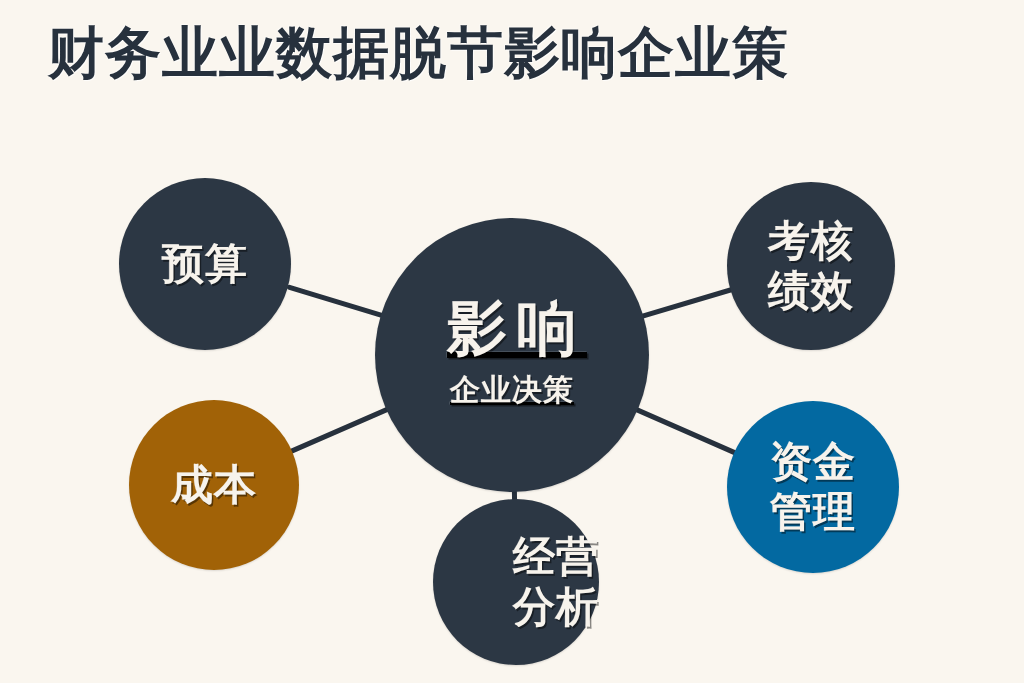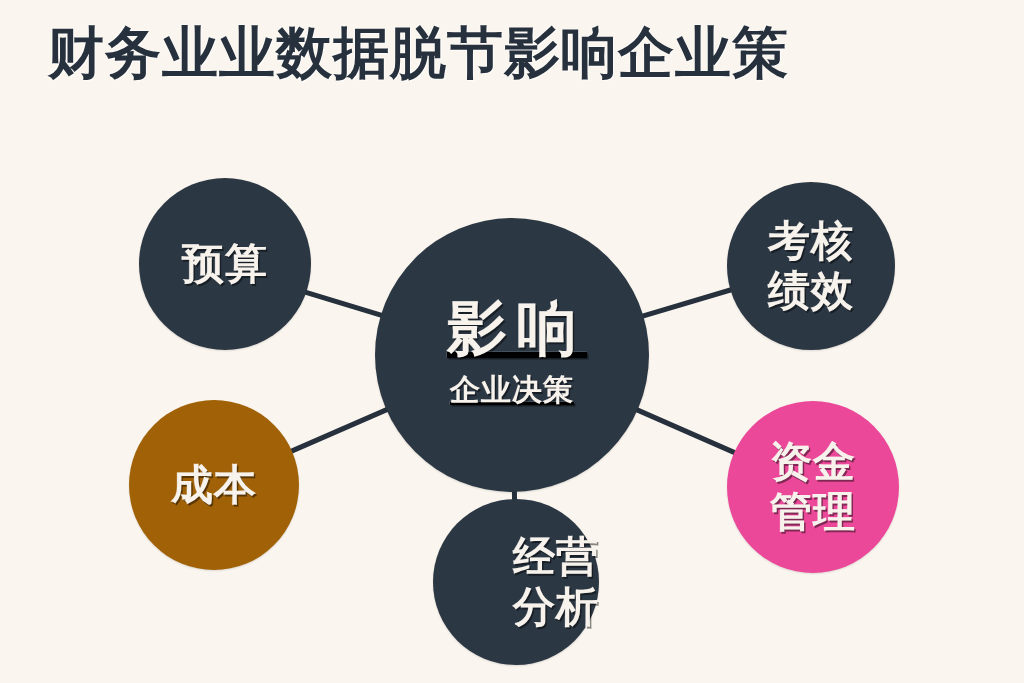--- a/index.html
+++ b/index.html
@@ -121,31 +121,31 @@
       <line x1="391.9279712060686" y1="407.3804152456748" x2="286.40984942534794" y2="453.41181065337173" stroke="#27313d"></line>
       <line x1="631.9708273187467" y1="407.61179138230756" x2="739.735372629773" y2="454.87066175126256" stroke="#27313d"></line>
       <line x1="514.3080117475421" y1="485.97966667301154" x2="514.6433824079332" y2="505.0119516502146" stroke="#27313d"></line>
     </svg>
 
   <div id="nodes-layer">
       <div class="node" id="node-center" style="background: rgb(44, 55, 68); left: 375px; top: 218px; width: 274px; height: 274px; text-decoration: underline;">
         <div class="node-line line-primary">影响</div>
         <div class="node-line line-secondary">企业决策</div>
       </div>
-      <div class="node satellite" id="node-budget" style="background: rgb(44, 55, 68); left: 139px; top: 178px; width: 172px; height: 172px;">
+      <div class="node satellite" id="node-budget" style="background: rgb(44, 55, 68); left: 119px; top: 178px; width: 172px; height: 172px;">
         <div class="node-line">预算</div>
       </div>
       <div class="node satellite" id="node-performance" style="background: rgb(44, 55, 68); left: 727px; top: 182px; width: 168px; height: 168px;">
         <div class="node-line">考核</div>
         <div class="node-line">绩效</div>
       </div>
       <div class="node satellite" id="node-cost" style="background: #a16207; left: 129px; top: 400px; width: 170px; height: 170px;">
         <div class="node-line">成本</div>
       </div>
-      <div class="node satellite" id="node-funds" style="background: #ec4899; left: 727px; top: 401px; width: 172px; height: 172px;">
+      <div class="node satellite" id="node-funds" style="background: #0369a1; left: 727px; top: 401px; width: 172px; height: 172px;">
         <div class="node-line">资金</div>
         <div class="node-line">管理</div>
       </div>
       <div class="node satellite" id="node-operations" style="background: rgb(44, 55, 68); left: 433px; top: 499px; width: 166px; height: 166px; align-items: flex-end;">
         <div class="node-line">经营</div>
         <div class="node-line">分析</div>
       </div>
     </div>
 
 </div>

